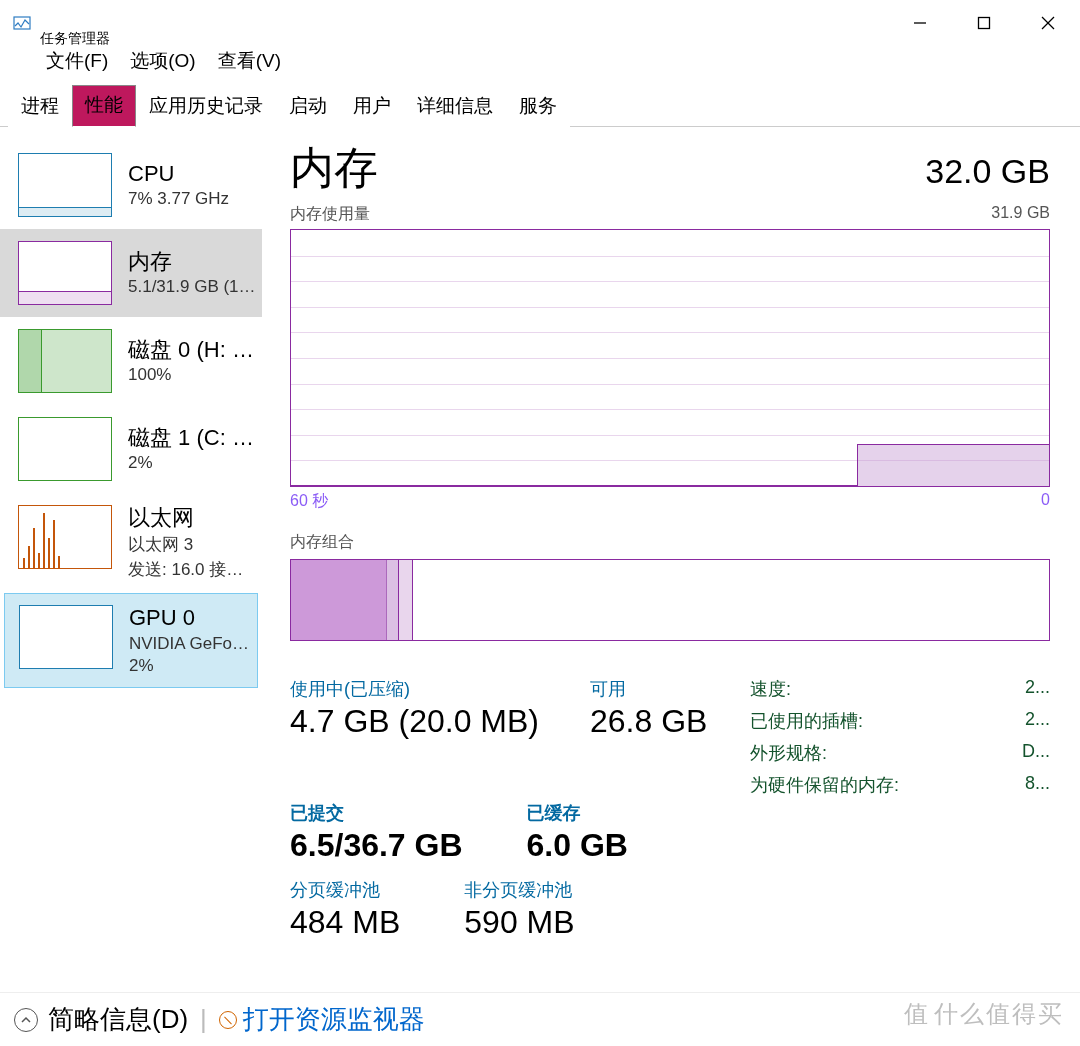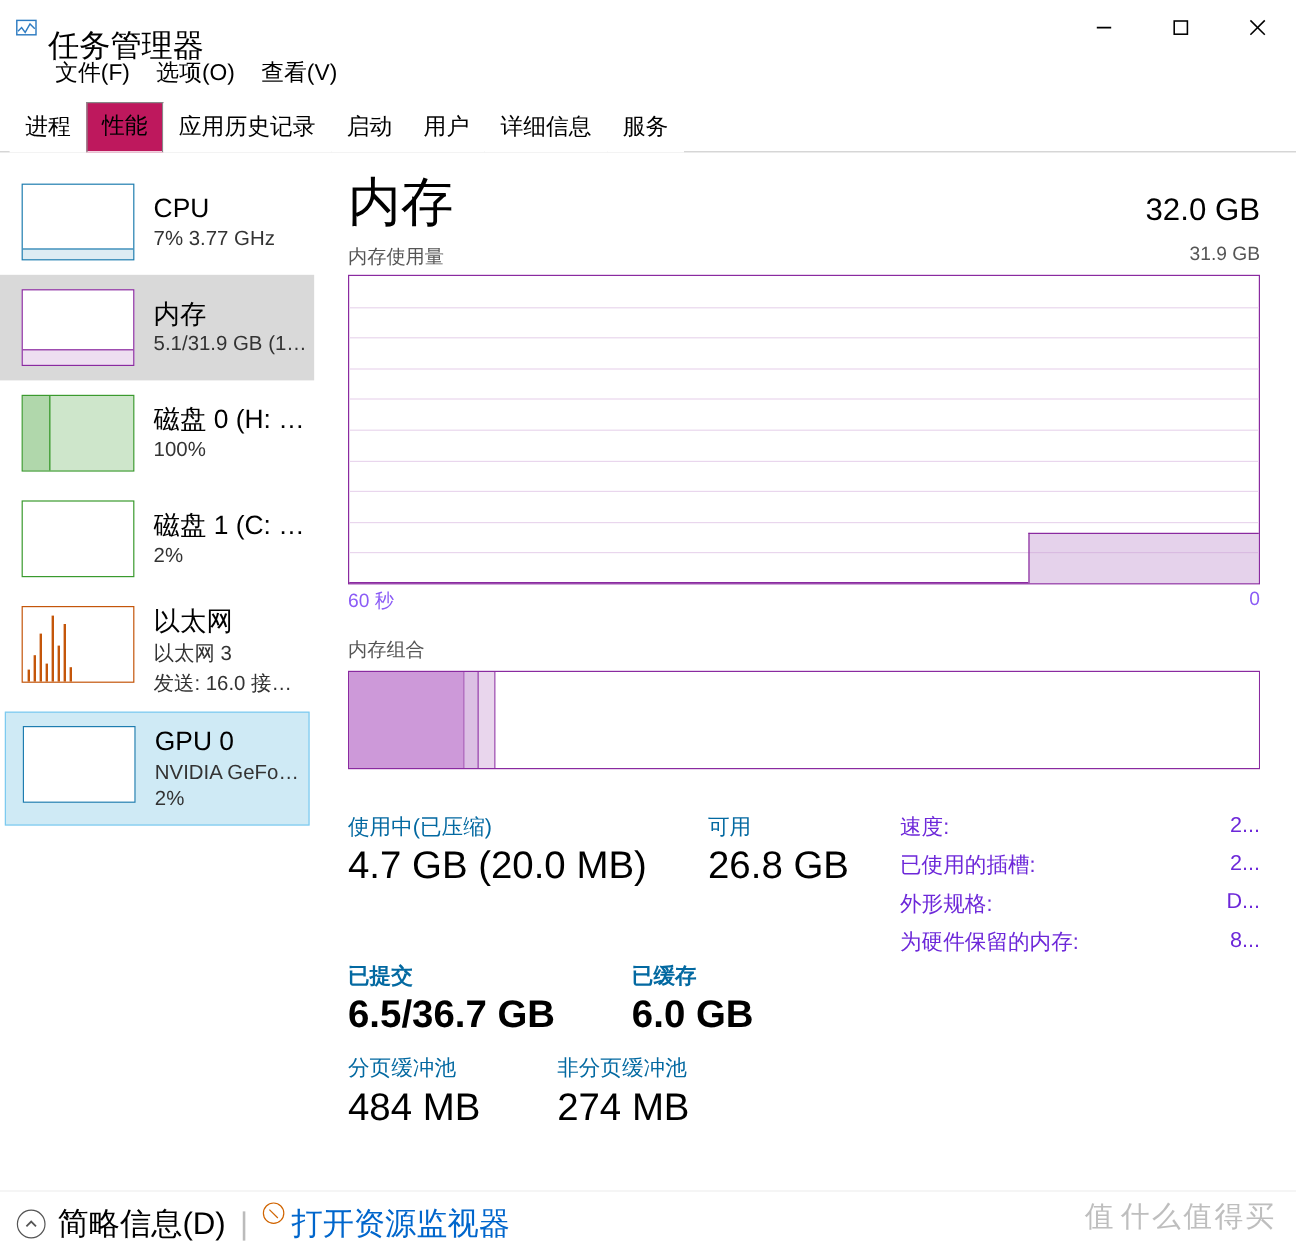--- a/index.html
+++ b/index.html
@@ -6,21 +6,21 @@
   html, body { margin:0; padding:0; }
   body {
     width:1080px; height:1046px;
     font-family:"Microsoft YaHei","Segoe UI",Tahoma,sans-serif;
     font-size:18px; color:#000; background:#fff;
     position:relative; overflow:hidden;
   }
   
   .titlebar{display:flex;align-items:center;height:46px;border-bottom:1px solid #fff;}
   .titlebar .app-icon{width:20px;height:20px;margin:0 8px 0 12px;display:flex;align-items:center;justify-content:center;}
-  .titlebar .title{font-size:26px;margin-top:32px;}
+  .titlebar .title{font-size:14px;margin-top:32px;}
   .win-controls{margin-left:auto;display:flex;}
   .win-btn{width:64px;height:46px;display:flex;align-items:center;justify-content:center;cursor:default;}
   .win-btn svg{display:block;}
   
   .menubar{display:flex;gap:22px;padding:2px 0 10px 18px;font-size:19px;margin-left:28px;}
   .menubar span{cursor:default;}
   
   .tabs{display:flex;align-items:flex-end;padding-left:8px;font-size:19px;gap:0;border-bottom:1px solid #ccc;background:#fff;}
   .tab{padding:6px 12px 8px;border:1px solid transparent;border-bottom:none;position:relative;top:1px;background:#fff;cursor:default;}
   .tab.active{border-color:#888;border-bottom:1px solid #fff;background:#be185d;}
@@ -47,48 +47,48 @@
   .thumb-d0::after{content:"";position:absolute;left:22px;right:0;top:0;bottom:0;background:rgba(58,154,46,.25);}
   .thumb-d1{border-color:#3a9a2e;}
   .thumb-eth{border-color:#c4560a;}
   .bars{position:absolute;left:4px;right:4px;bottom:0;height:60px;display:flex;align-items:flex-end;gap:3px;}
   .bars i{width:2px;background:#c4560a;display:block;}
   .thumb-gpu{border-color:#1e7db0;}
   
   .main{flex:1;padding:12px 30px 0 28px;position:relative;}
   .hdr-row{display:flex;justify-content:space-between;align-items:baseline;}
   .hdr-title{font-size:44px;font-weight:400;}
-  .hdr-right{font-size:26px;margin-left:44px;}
+  .hdr-right{font-size:34px;margin-left:44px;}
   .chart-label-row{display:flex;justify-content:space-between;font-size:16px;color:#555;margin-top:6px;}
   .chart{border:1px solid #8a2aa0;height:258px;position:relative;background:#fff;margin-top:4px;}
   .gridline{position:absolute;left:0;right:0;border-top:1px solid #e9d6ed;}
   .mem-fill{position:absolute;bottom:0;right:0;height:42px;width:192px;background:rgba(197,156,210,.45);border-top:1.5px solid #8a2aa0;border-left:1.5px solid #8a2aa0;}
   .mem-flat{position:absolute;bottom:0;left:0;right:192px;border-top:1.5px solid #8a2aa0;height:0;}
   .axis-row{display:flex;justify-content:space-between;font-size:16px;color:#8b5cf6;margin-top:4px;}
   .comp-label{font-size:16px;color:#555;margin-top:20px;}
   .comp-bar{height:82px;border:1px solid #8a2aa0;margin-top:6px;display:flex;background:#fff;}
   .seg-used{width:96px;background:#b96fc9;opacity:.7;border-right:1px solid #8a2aa0;}
   .seg-mod{width:12px;background:#dcc0e4;border-right:1px solid #8a2aa0;}
   .seg-standby{width:14px;background:#e9d6ed;border-right:1px solid #8a2aa0;}
   .seg-free{flex:1;background:#fff;}
   
   .stats{margin-top:36px;display:grid;grid-template-columns:290px 150px 300px;column-gap:10px;row-gap:0;}
   .stat-block{}
   .s-label{font-size:18px;color:#0369a1;margin-bottom:2px;}
   .s-val{font-size:32px;color:#000;margin-bottom:18px;}
-  .kv-table{font-size:18px;color:#6d28d9;}
+  .kv-table{font-size:18px;color:#14532d;}
   .kv-row{display:flex;justify-content:space-between;gap:8px;margin-bottom:8px;white-space:nowrap;}
   .kv-row .v{overflow:hidden;text-overflow:ellipsis;max-width:40px;}
   .sec-row{display:flex;gap:64px;margin-top:-4px;}
   .sec-block .s-val{font-size:32px;}
   
   .footer{position:absolute;left:0;right:0;bottom:0;height:54px;display:flex;align-items:center;padding-left:14px;font-size:26px;border-top:1px solid #eee;background:#fff;}
   .footer .chev{width:24px;height:24px;border:1.5px solid #555;border-radius:50%;display:flex;align-items:center;justify-content:center;margin-right:10px;}
   .footer .divider{margin:0 12px;color:#bbb;}
-  .footer .link{color:#0066cc;display:flex;align-items:flex-start;gap:6px;}
+  .footer .link{color:#0066cc;display:flex;align-items:center;gap:6px;}
   .footer .rm-icon{width:18px;height:18px;border:1.5px solid #d06400;border-radius:50%;position:relative;}
   .footer .rm-icon::after{content:"";position:absolute;left:3px;right:3px;top:50%;height:0;border-top:1.5px solid #d06400;transform:rotate(45deg);}
   
   .watermark{position:absolute;right:16px;bottom:16px;font-size:24px;color:#a9a9a9;letter-spacing:2px;opacity:.75;display:flex;align-items:center;gap:4px;}
 </style>
 </head>
 <body>
 
 <div class="titlebar">
   <div class="app-icon">
@@ -272,21 +272,21 @@
       </div>
       <div></div>
 
       <div class="sec-row" style="grid-column:1/3;">
         <div class="sec-block">
           <div class="s-label">分页缓冲池</div>
           <div class="s-val">484 MB</div>
         </div>
         <div class="sec-block">
           <div class="s-label">非分页缓冲池</div>
-          <div class="s-val">274 MB</div>
+          <div class="s-val">590 MB</div>
         </div>
       </div>
     </div>
   </div>
 </div>
 
 <div class="footer">
   <div class="chev">
     <svg width="12" height="12" viewBox="0 0 12 12">
         <polyline points="2,8 6,4 10,8" fill="none" stroke="#555" stroke-width="1.5"></polyline>

